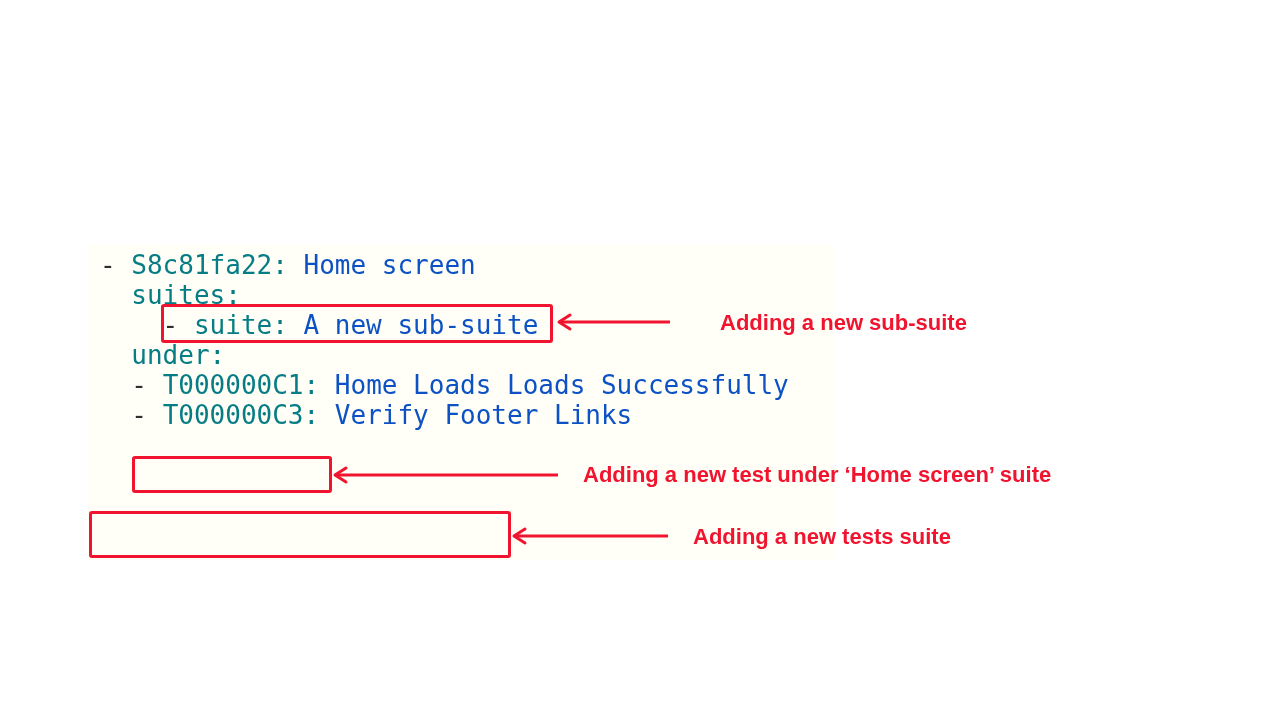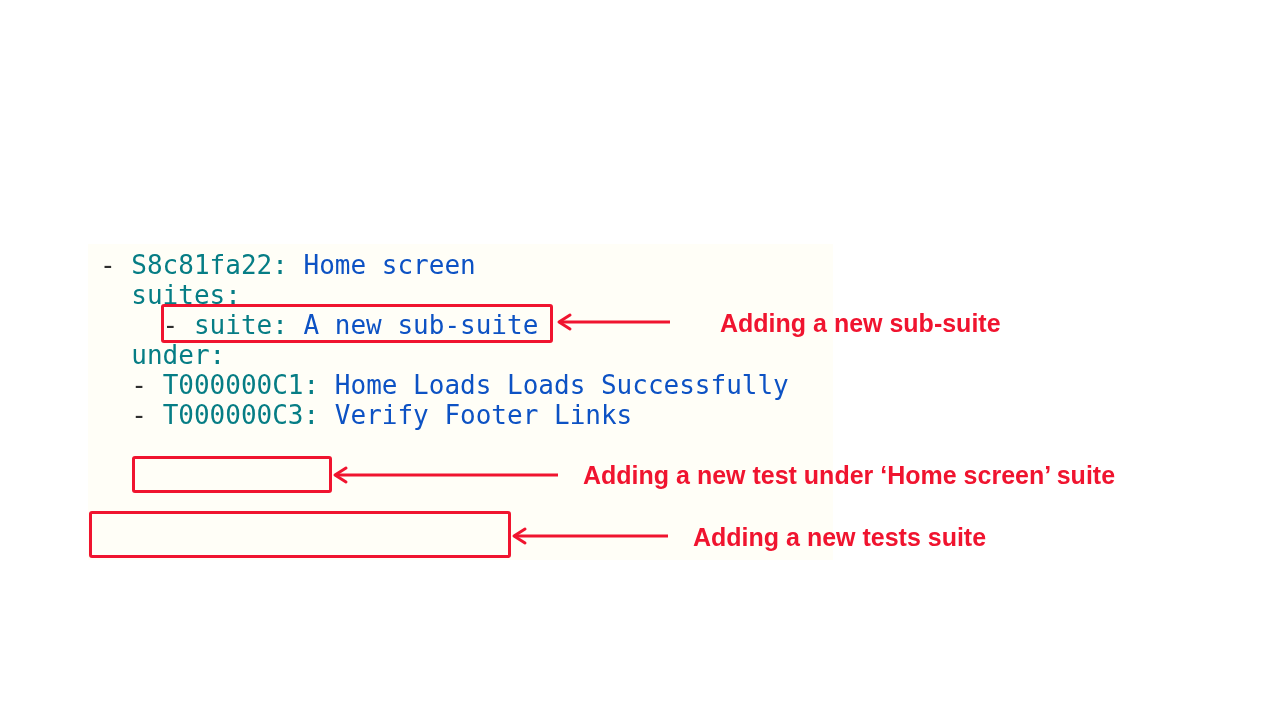--- a/index.html
+++ b/index.html
@@ -45,21 +45,21 @@
 
   .arrow-svg { position: absolute; display: block; }
   .arrow-sub-suite  { left: 554px; top: 312px; }
   .arrow-new-test   { left: 331px; top: 465px; }
   .arrow-root-suite { left: 510px; top: 526px; }
 
   .annotation-label {
     position: absolute;
     font-family: "Liberation Sans", sans-serif;
     font-weight: bold;
-    font-size: 25px;
+    font-size: 22px;
     line-height: 20px;
     color: var(--annotation-color, #f0142f);
     white-space: nowrap;
   }
   .label-sub-suite  { left: 720px; top: 313px; }
   .label-new-test   { left: 583px; top: 465px; }
   .label-root-suite { left: 693px; top: 527px; }
 </style>
 </head>
 <body>

